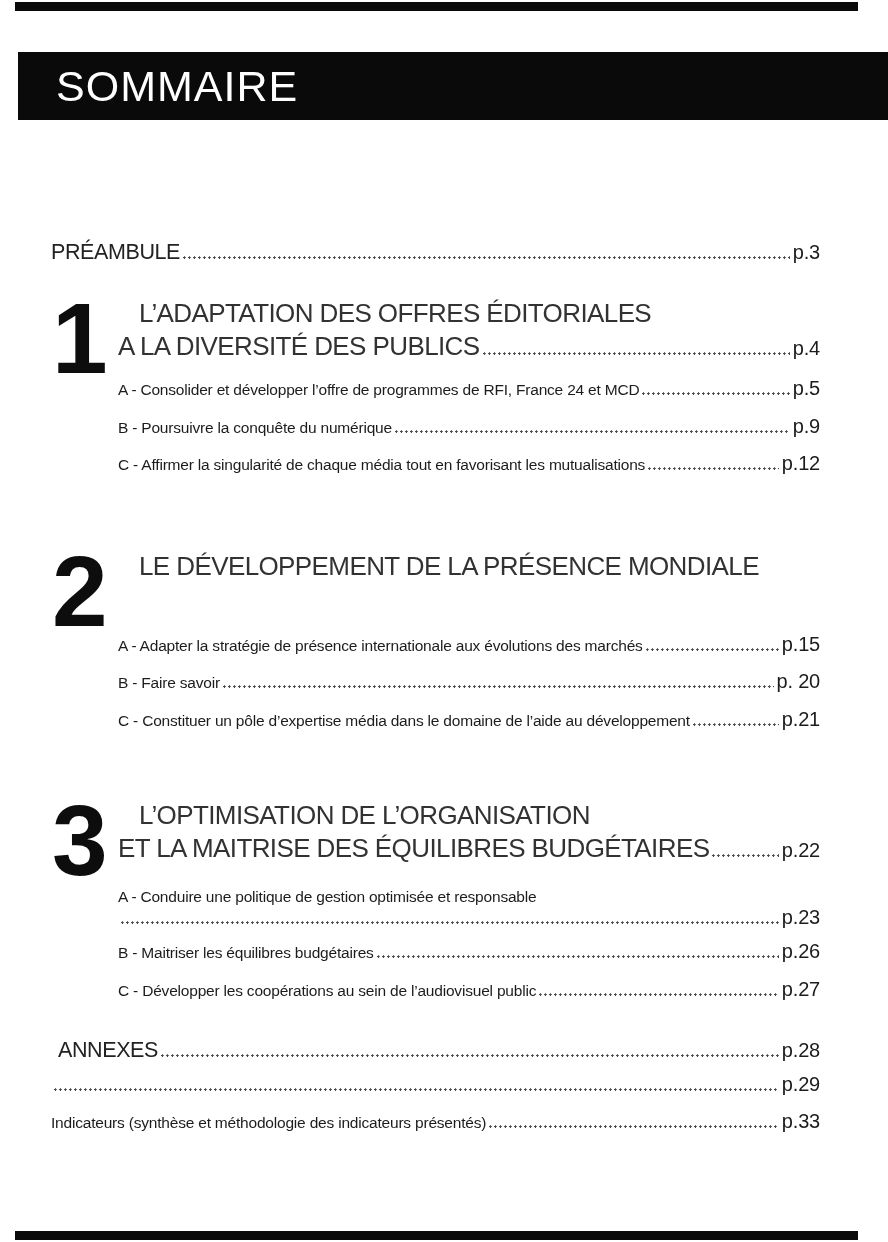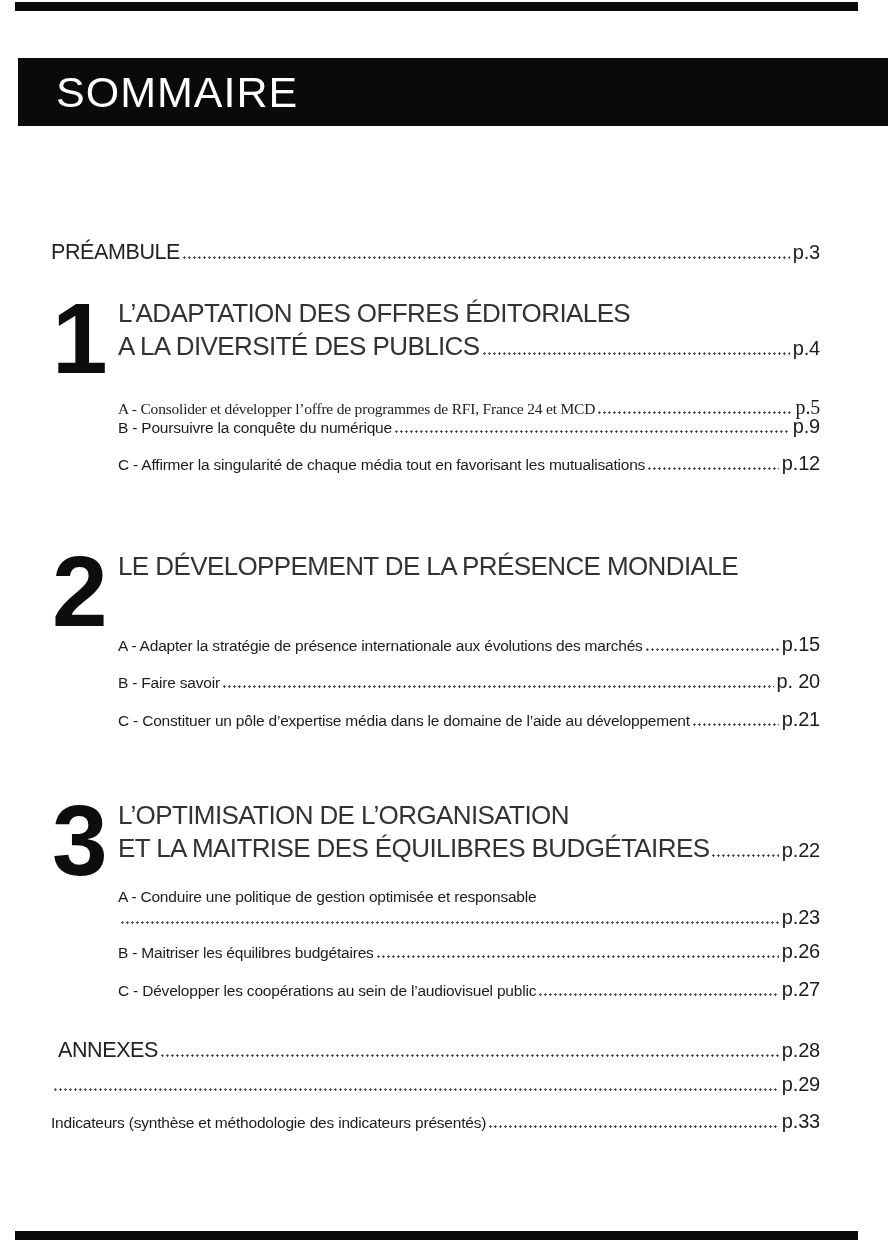--- a/index.html
+++ b/index.html
@@ -14,21 +14,21 @@
   }
 
   
   .rule { position: absolute; left: 15px; width: 843px; height: 9px; background: #0a0a0a; }
   .rule.top { top: 2px; }
   .rule.bottom { bottom: 2px; }
 
   
   .banner {
     position: absolute; left: 18px; top: 52px; right: 0; height: 68px;
-    background: #0a0a0a; display: flex; align-items: center; margin-top: 6px;
+    background: #0a0a0a; display: flex; align-items: center;
   }
   .banner .banner-title {
     margin-left: 38px; color: #ffffff; font-size: 43px;
     letter-spacing: 1px; font-weight: 400; line-height: 1;
   }
 
   
   .toc-row { display: flex; align-items: baseline; }
   .toc-row .lbl { white-space: nowrap; }
   .toc-row .dots {
@@ -45,21 +45,21 @@
   
   .section { position: absolute; left: 52px; width: 768px; display: flex; }
   .section .num {
     width: 66px; flex: 0 0 66px;
     font-size: 100px; line-height: 90px; font-weight: 900;
     letter-spacing: -5px; color: #0d0d0d;
   }
   .section .titles { flex: 1; padding-top: 4px; }
   .section .title-line {
     font-size: 26px; line-height: 33px; letter-spacing: -0.6px;
-    color: #323232; font-weight: 400;
+    color: #323232; font-weight: 400; margin-left: 21px;
   }
   .section .toc-row.title-row .lbl {
     font-size: 26px; line-height: 33px; letter-spacing: -0.6px; color: #323232;
   }
 
   
   .sub-entry { position: absolute; left: 118px; width: 702px; font-size: 15.5px; letter-spacing: -0.2px; color: #1c1c1c; line-height: 21px; }
   .annex-entry { position: absolute; left: 51px; width: 769px; font-size: 15.5px; letter-spacing: -0.2px; color: #1c1c1c; }
 </style>
 </head>
@@ -84,21 +84,21 @@
     <div class="titles">
       <div class="title-line">L’ADAPTATION DES OFFRES ÉDITORIALES</div>
       <div class="toc-row title-row">
         <span class="lbl">A LA DIVERSITÉ DES PUBLICS</span>
         <span class="dots"></span>
         <span class="pg">p.4</span>
       </div>
     </div>
   </div>
 
-  <div class="toc-row sub-entry" style="top:397px;font-family:Liberation Serif, serif;">
+  <div class="toc-row sub-entry" style="top:378px;">
     <span class="lbl">A - Consolider et développer l’offre de programmes de RFI, France 24 et MCD</span>
     <span class="dots"></span>
     <span class="pg">p.5</span>
   </div>
   <div class="toc-row sub-entry" style="top:416px;">
     <span class="lbl">B - Poursuivre la conquête du numérique</span>
     <span class="dots"></span>
     <span class="pg">p.9</span>
   </div>
   <div class="toc-row sub-entry" style="top:453px;">

